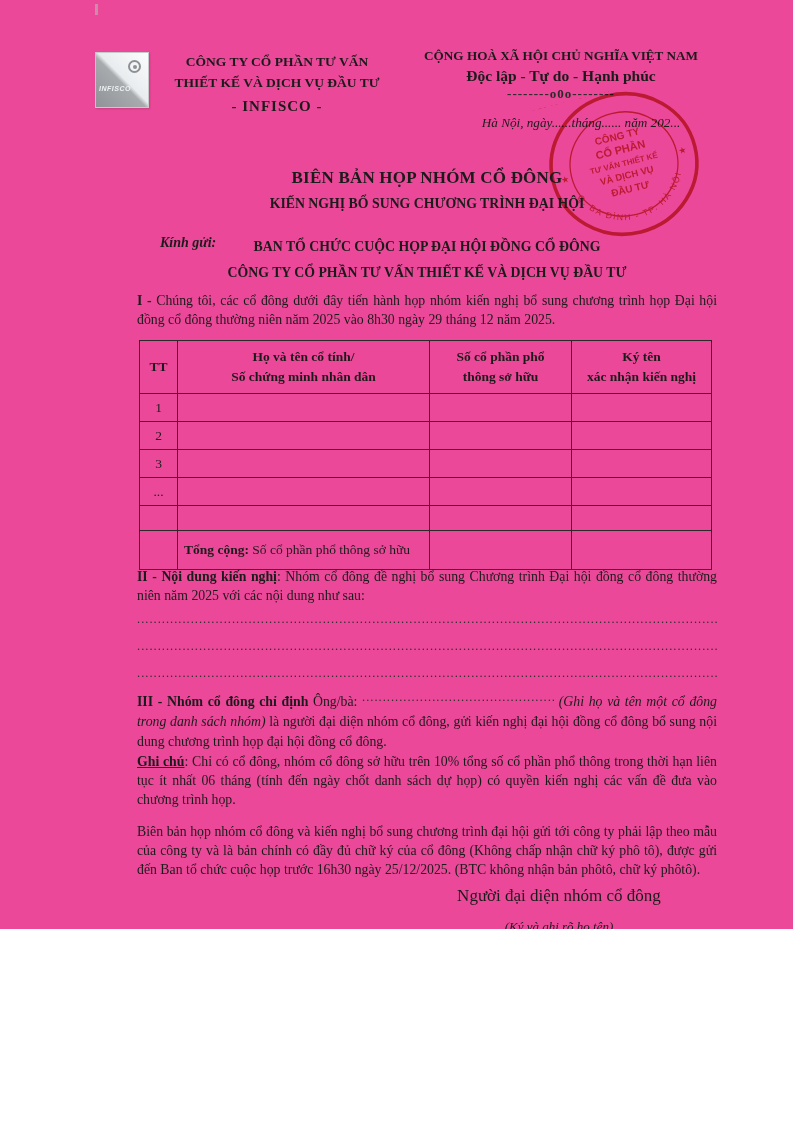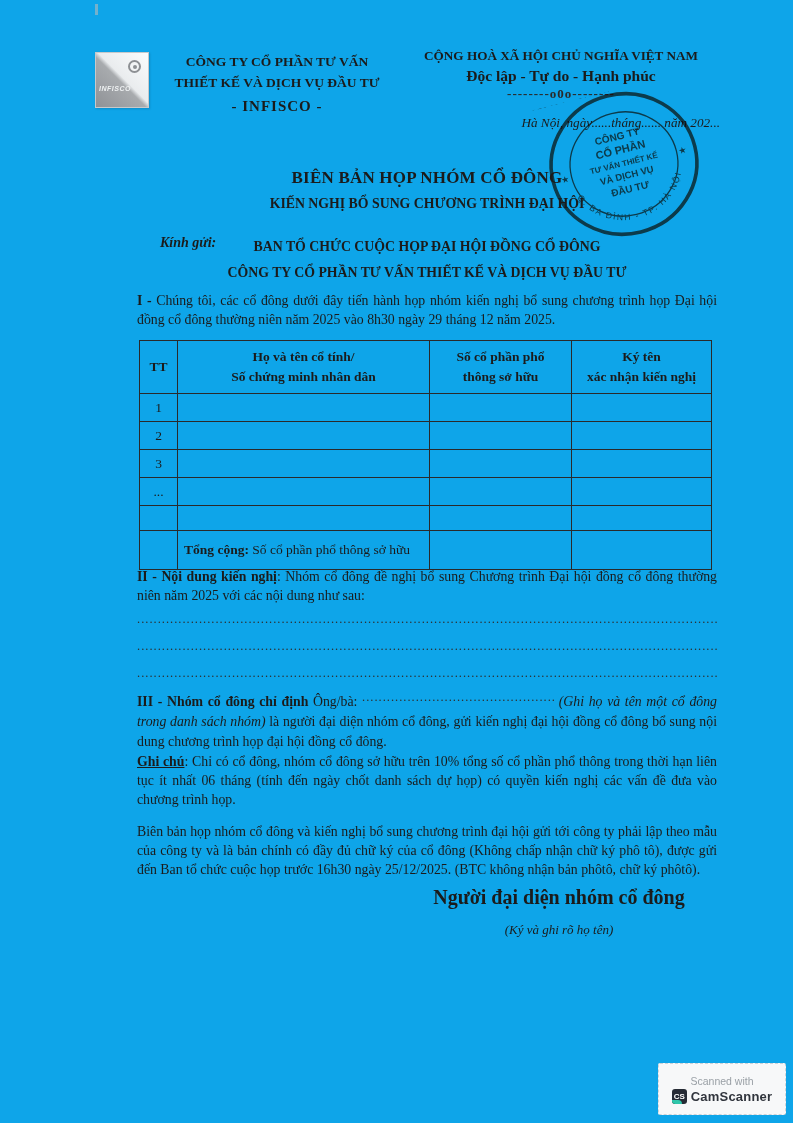--- a/index.html
+++ b/index.html
@@ -1,17 +1,17 @@
 <!DOCTYPE html>
 <html lang="vi"><head>
 <meta charset="utf-8">
 <style>
   html,body{margin:0;padding:0;background:#ffffff;}
   .page{
-    position:relative;width:793px;height:1123px;background:#0ea5e9;
+    position:relative;width:793px;height:929px;background:#ec4899;
     font-family:"Liberation Serif","DejaVu Serif",serif;color:#1b1b1b;
     overflow:hidden;
   }
   
   .hdr-left{position:absolute;left:95px;top:52px;display:flex;gap:9px;}
   .logo{
     position:relative;width:52px;height:54px;border:1px solid #c7c9cb;
     background:linear-gradient(45deg,#8f9296 0%,#a8abae 47%,#e9ecee 53%,#fbfcfd 100%);
     box-shadow:1px 1px 2px rgba(0,0,0,.15);
   }
@@ -23,21 +23,21 @@
   .logo .logo-word{
     position:absolute;left:3px;bottom:15px;font-family:"Liberation Sans",sans-serif;
     font-size:7px;font-weight:bold;font-style:italic;color:#eef1f2;letter-spacing:.5px;
   }
   .company{width:238px;text-align:center;font-weight:bold;font-size:13.5px;line-height:1.55;}
   .company .c3{font-size:15px;letter-spacing:1px;margin-top:1px;}
   .hdr-right{position:absolute;left:402px;top:48px;width:318px;text-align:center;}
   .hdr-right .n1{font-weight:bold;font-size:13.2px;}
   .hdr-right .n2{font-weight:bold;font-size:15.5px;margin-top:3px;}
   .hdr-right .sep{font-size:13px;letter-spacing:1px;margin-top:1px;font-weight:bold;color:#2a2a2a;}
-  .hdr-right .date{font-style:italic;font-size:13.2px;margin-top:13px;padding-left:40px;text-align:right;}
+  .hdr-right .date{font-style:italic;font-size:13.2px;margin-top:13px;padding-left:40px;}
   
   .stamp{
     position:absolute;left:547px;top:90px;width:154px;height:148px;
     transform:rotate(-14deg);opacity:.84;mix-blend-mode:multiply;pointer-events:none;
   }
   
   .title{position:absolute;left:137px;top:168px;width:580px;text-align:center;}
   .title .t1{font-weight:bold;font-size:17px;letter-spacing:.2px;}
   .title .t2{font-weight:bold;font-size:13.8px;margin-top:8px;}
   
@@ -69,21 +69,21 @@
   }
   table.sh th,table.sh td{border:1.4px solid #2a2a2a;padding:0 6px;}
   table.sh th{font-weight:bold;text-align:center;height:52px;line-height:1.45;}
   table.sh td{height:27px;}
   table.sh td.tt{text-align:center;}
   table.sh tr.empty td{height:24px;}
   table.sh tr.total td{height:38px;}
   table.sh .blk{display:block;}
   
   .sig{position:absolute;left:398px;top:886px;width:322px;text-align:center;}
-  .sig .s1{font-weight:bold;font-size:20px;}
+  .sig .s1{font-weight:normal;font-size:17px;}
   .sig .s2{font-style:italic;font-size:13px;margin-top:13px;}
   
   .cam{
     position:absolute;left:658px;top:1063px;width:126px;height:50px;
     background:#f7f8f9;border:1px dashed #cfd2d6;border-radius:2px;
     display:flex;flex-direction:column;align-items:center;justify-content:center;gap:2px;
     font-family:"Liberation Sans","DejaVu Sans",sans-serif;
   }
   .cam .c1{font-size:10.5px;color:#9aa0a6;}
   .cam .row{display:flex;align-items:center;gap:4px;}

